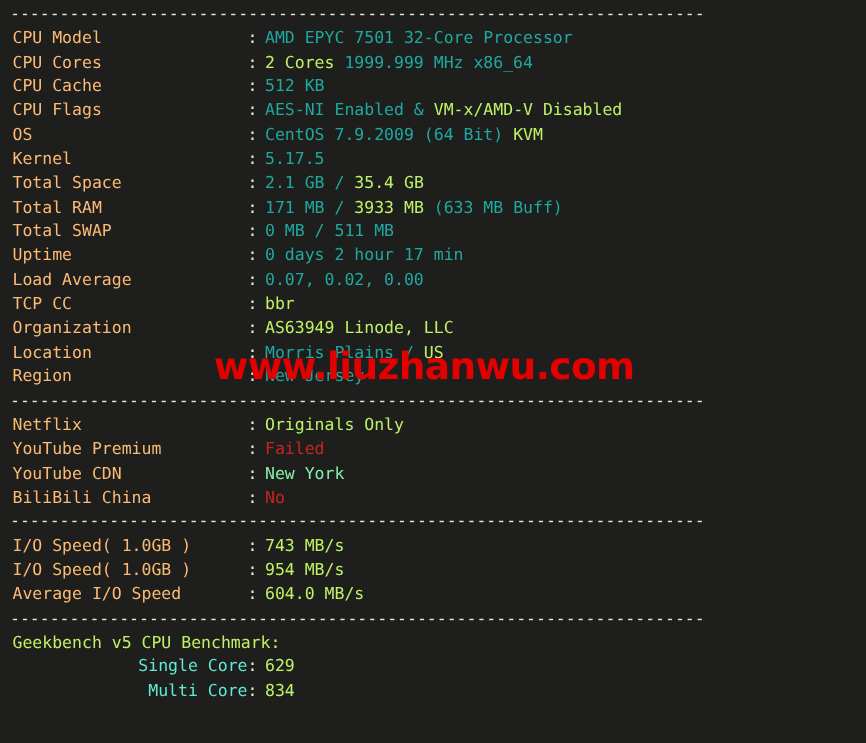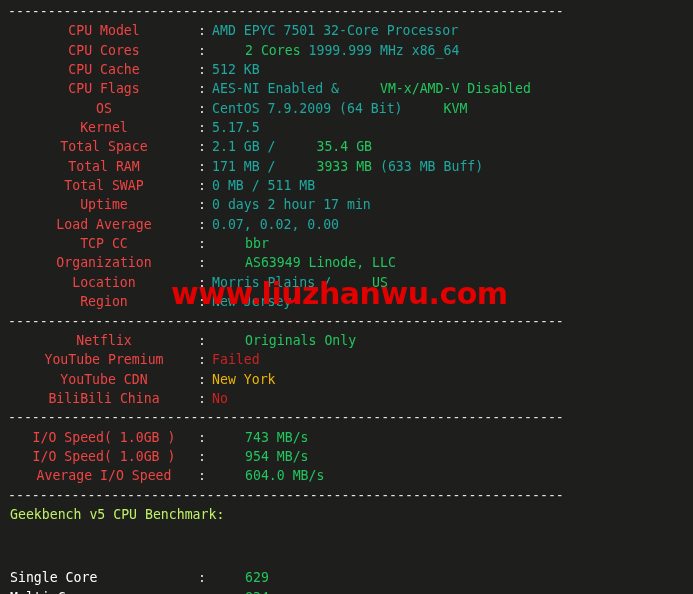--- a/index.html
+++ b/index.html
@@ -29,32 +29,31 @@
   .line {
     height: 19.35px;
     white-space: pre;
     display: block;
     position: relative;
     padding-left: 10px;
   }
   .label {
     display: inline-block;
     width: 188px;
-    color: #ef4444;
-    text-align: center;
+    color: #fdba74;
   }
   .colon {
     display: inline-block;
     width: 14px;
     color: #e6e6e1;
   }
   .cyan { color: #1fa8a0; text-align: right; }
-  .yellow { color: #22c55e; margin-left: 33px; }
+  .yellow { color: #bef264; }
   .red { color: #cc2222; }
-  .green { color: #eab308; }
+  .green { color: #86efac; }
   .sep {
     height: 19.35px;
     white-space: pre;
     display: block;
     padding-left: 8px;
     color: #e6e6e1;
     letter-spacing: 0px;
     overflow: hidden;
   }
   .sep-inner {
@@ -62,25 +61,24 @@
     width: 681px;
     overflow: hidden;
     white-space: nowrap;
   }
   .gb-title {
     color: #bef264;
   }
   .gb-label {
     display: inline-block;
     width: 188px;
-    text-align: left;
-    color: #ffffff;
+    text-align: right;
+    color: #5eead4;
     padding-right: 0px;
     box-sizing: border-box;
-    margin-top: 44px;
   }
   #watermark {
     position: absolute;
     left: 171px;
     top: 279px;
     font-family: "DejaVu Sans", "Liberation Sans", sans-serif;
     font-weight: bold;
     font-size: 30px;
     color: #e20000;
     letter-spacing: -0.5px;

